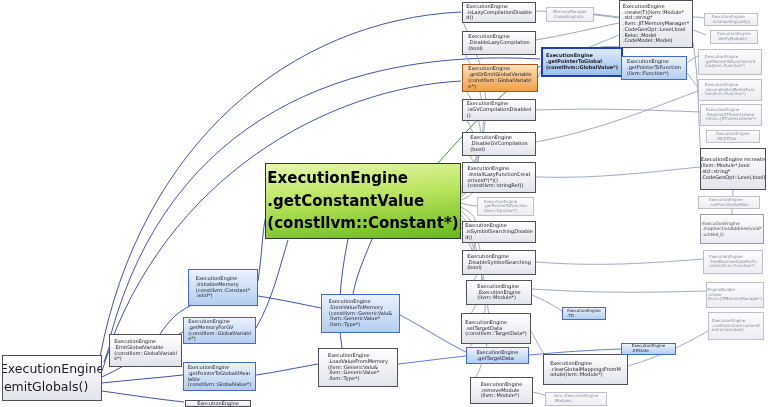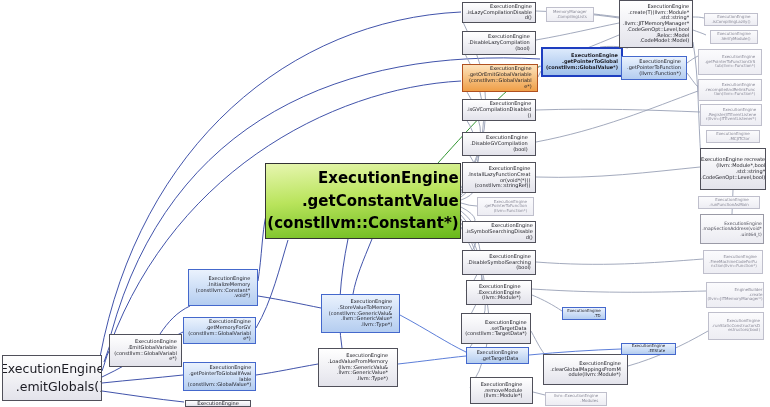--- a/index.html
+++ b/index.html
@@ -4,21 +4,21 @@
 <style>
   html,body{margin:0;padding:0;background:#ffffff;}
   #canvas{position:relative;width:770px;height:407px;background:#ffffff;overflow:hidden;
           font-family:"DejaVu Sans",sans-serif;}
   #edges{position:absolute;left:0;top:0;pointer-events:none;}
   #edges path{fill:none;stroke-width:0.9;}
   .node{position:absolute;box-sizing:border-box;border:1px solid #50505a;
         background:linear-gradient(#ffffff,#e3e3eb);color:#1b1b22;
         font:5px/1.16 "DejaVu Sans",sans-serif;
         display:flex;align-items:center;justify-content:center;
-        text-align:right;white-space:pre-line;overflow:hidden;cursor:pointer;padding:1px;}
+        text-align:left;white-space:pre-line;overflow:hidden;cursor:pointer;padding:1px;}
   .node.big{font-size:12.5px;line-height:1.45;}
   .node.green{background:linear-gradient(175deg,#e7f6b0 0%,#b9e45c 45%,#68b81a 100%);
         border-color:#333;font-weight:bold;font-size:15px;line-height:1.5;color:#000;}
   .node.blue{background:linear-gradient(#eaf2fd,#b4cdf0);border-color:#4468cc;}
   .node.blue-strong{background:linear-gradient(#ddeafc,#9fc0ea);border:2px solid #1e3ec0;font-weight:bold;}
   .node.orange{background:linear-gradient(#fde3bc,#ef9f48);border-color:#b05020;}
   .node.tiny{font-size:4px;color:#8a8a98;border-color:#bfbfcc;background:linear-gradient(#fbfbfd,#ededf3);}
   .node.tiny-plain{font-size:4.5px;color:#4c4c58;border-color:#9a9aa6;background:linear-gradient(#fdfdfe,#ebebf1);}
   .node.sm{font-size:4px;}
 </style>

